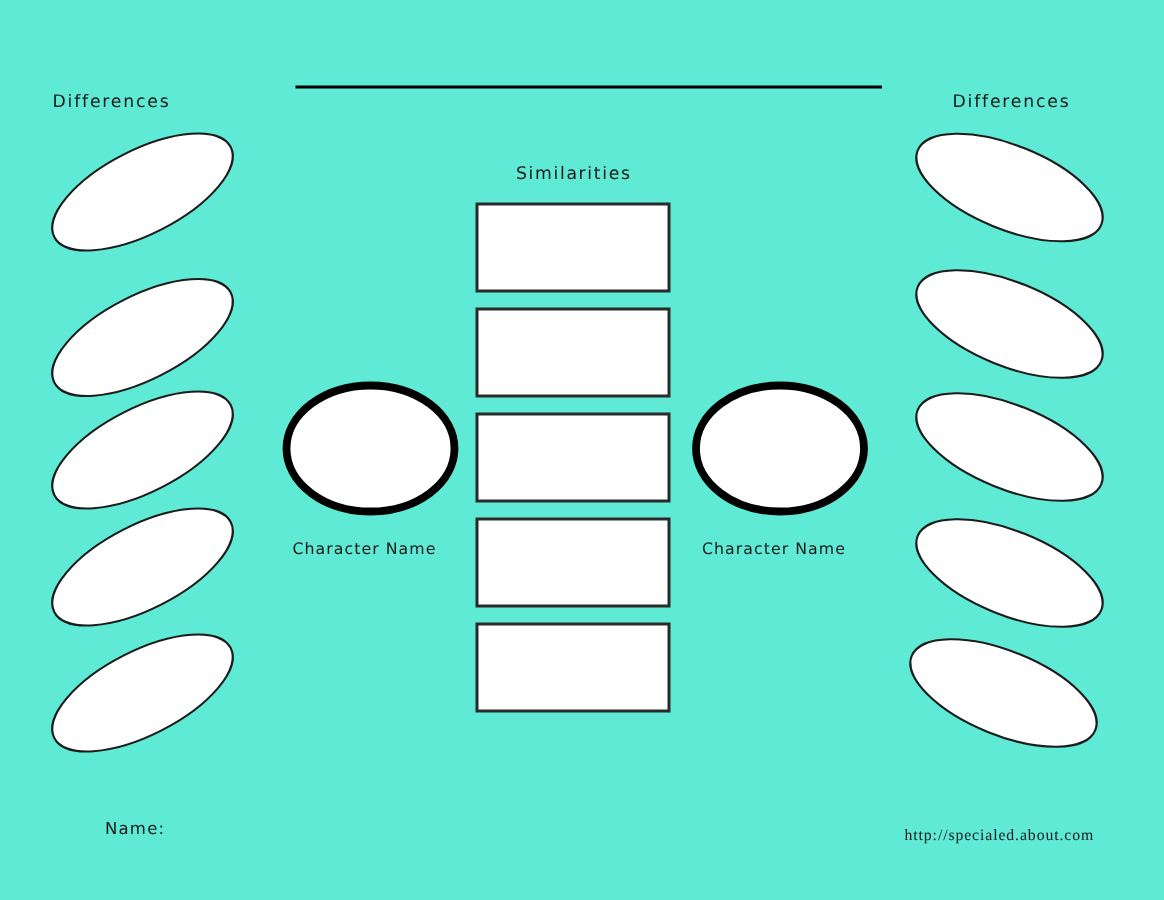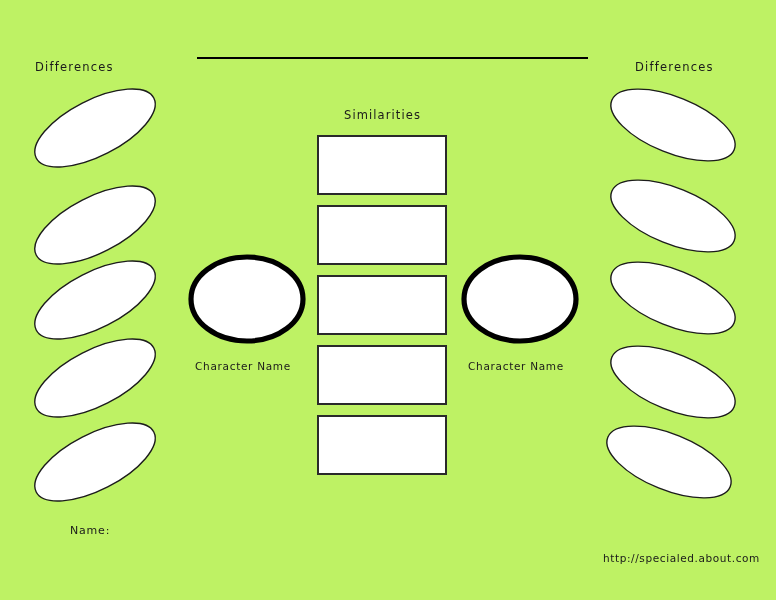--- a/index.html
+++ b/index.html
@@ -7,21 +7,21 @@
     padding: 0;
     background: #ffffff;
   }
   body {
     font-family: "DejaVu Sans", sans-serif;
   }
   #page {
     position: relative;
     width: 776px;
     height: 600px;
-    background: #bef264;
+    background: #5eead4;
     overflow: hidden;
   }
 
   
   .lbl {
     position: absolute;
     color: #1a1a1a;
     white-space: nowrap;
     font-family: "DejaVu Sans", sans-serif;
     letter-spacing: 0.9px;
@@ -39,20 +39,21 @@
     letter-spacing: 0.7px;
     text-align: left;
   }
   .lbl-name {
     font-size: 11px;
     letter-spacing: 0.8px;
   }
   .lbl-url {
     font-size: 10.5px;
     letter-spacing: 0.6px;
+    font-family: Liberation Serif, serif;
   }
 
   
   #title-rule {
     position: absolute;
     background: #000000;
   }
 
   
   #shapes {
@@ -88,21 +89,21 @@
   <div class="lbl lbl-differences" style="left:35px; top:60px;">Differences</div>
 
   <div class="lbl lbl-differences" style="left:635px; top:60px;">Differences</div>
 
   <div class="lbl lbl-similarities" style="left:344px; top:108px;">Similarities</div>
 
   <div class="lbl lbl-character" style="left:195px; top:360px; width:104px;">Character Name</div>
 
   <div class="lbl lbl-character" style="left:468px; top:360px; width:104px;">Character Name</div>
 
-  <div class="lbl lbl-name" style="left:70px; top:524px;">Name:</div>
+  <div class="lbl lbl-name" style="left:70px; top:546px;">Name:</div>
 
   <div class="lbl lbl-url" style="left:603px; top:552px;">http://specialed.about.com</div>
 
   <svg id="shapes" viewBox="0 0 776 600">
     <g id="left-ovals-group">
         <ellipse cx="95" cy="128" rx="66" ry="28" class="oval-thin" transform="rotate(-27 95 128)"></ellipse>
         <ellipse cx="95" cy="225" rx="66" ry="28" class="oval-thin" transform="rotate(-27 95 225)"></ellipse>
         <ellipse cx="95" cy="300" rx="66" ry="28" class="oval-thin" transform="rotate(-27 95 300)"></ellipse>
         <ellipse cx="95" cy="378" rx="66" ry="28" class="oval-thin" transform="rotate(-27 95 378)"></ellipse>
         <ellipse cx="95" cy="462" rx="66" ry="28" class="oval-thin" transform="rotate(-27 95 462)"></ellipse>

